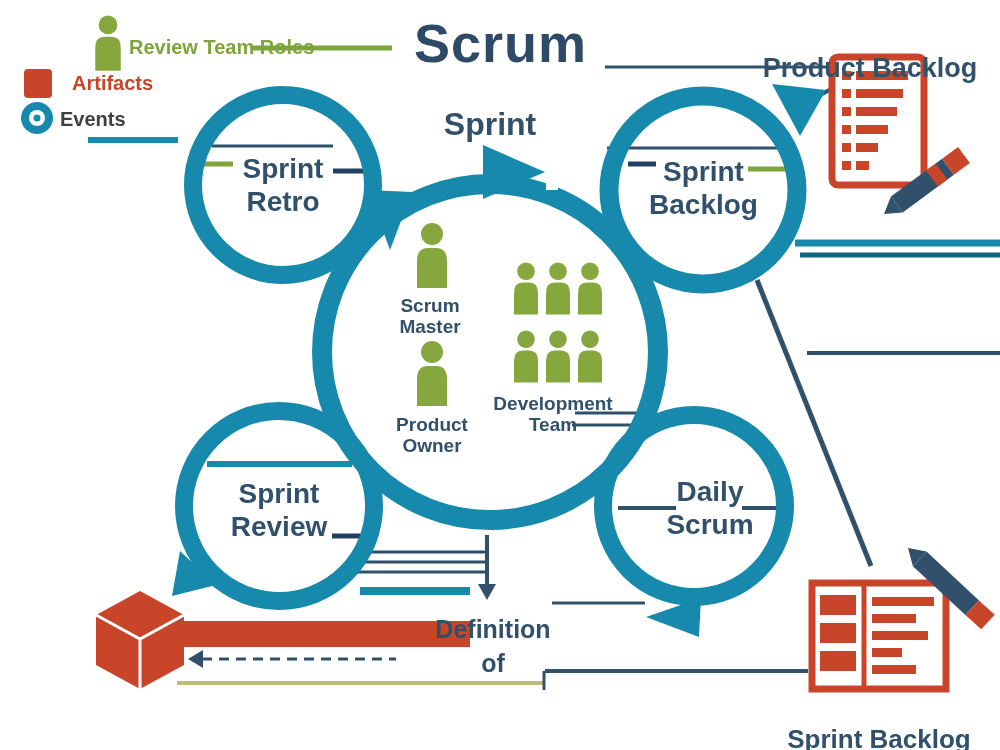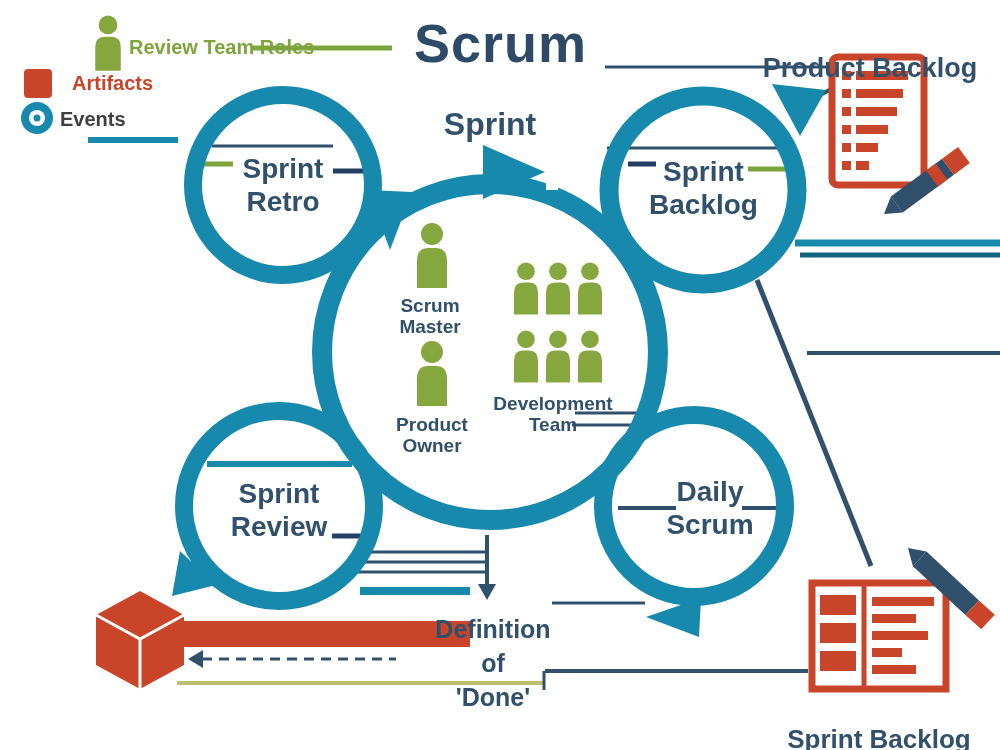--- a/index.html
+++ b/index.html
@@ -224,19 +224,18 @@
 </div>
 
 <div class="lbl role-label" style="left:468px;top:393px;width:170px;">
   <div>Development</div>
   <div>Team</div>
 </div>
 
 <div class="lbl defdone" style="left:408px;top:612px;width:170px;">
   <div>Definition</div>
   <div>of</div>
-  <div>'Done'</div>
 </div>
 
 
 <div class="lbl artifact-label" style="left:754px;top:692px;width:250px;">Sprint Backlog</div>
 
 </div>
 
 </body></html>

